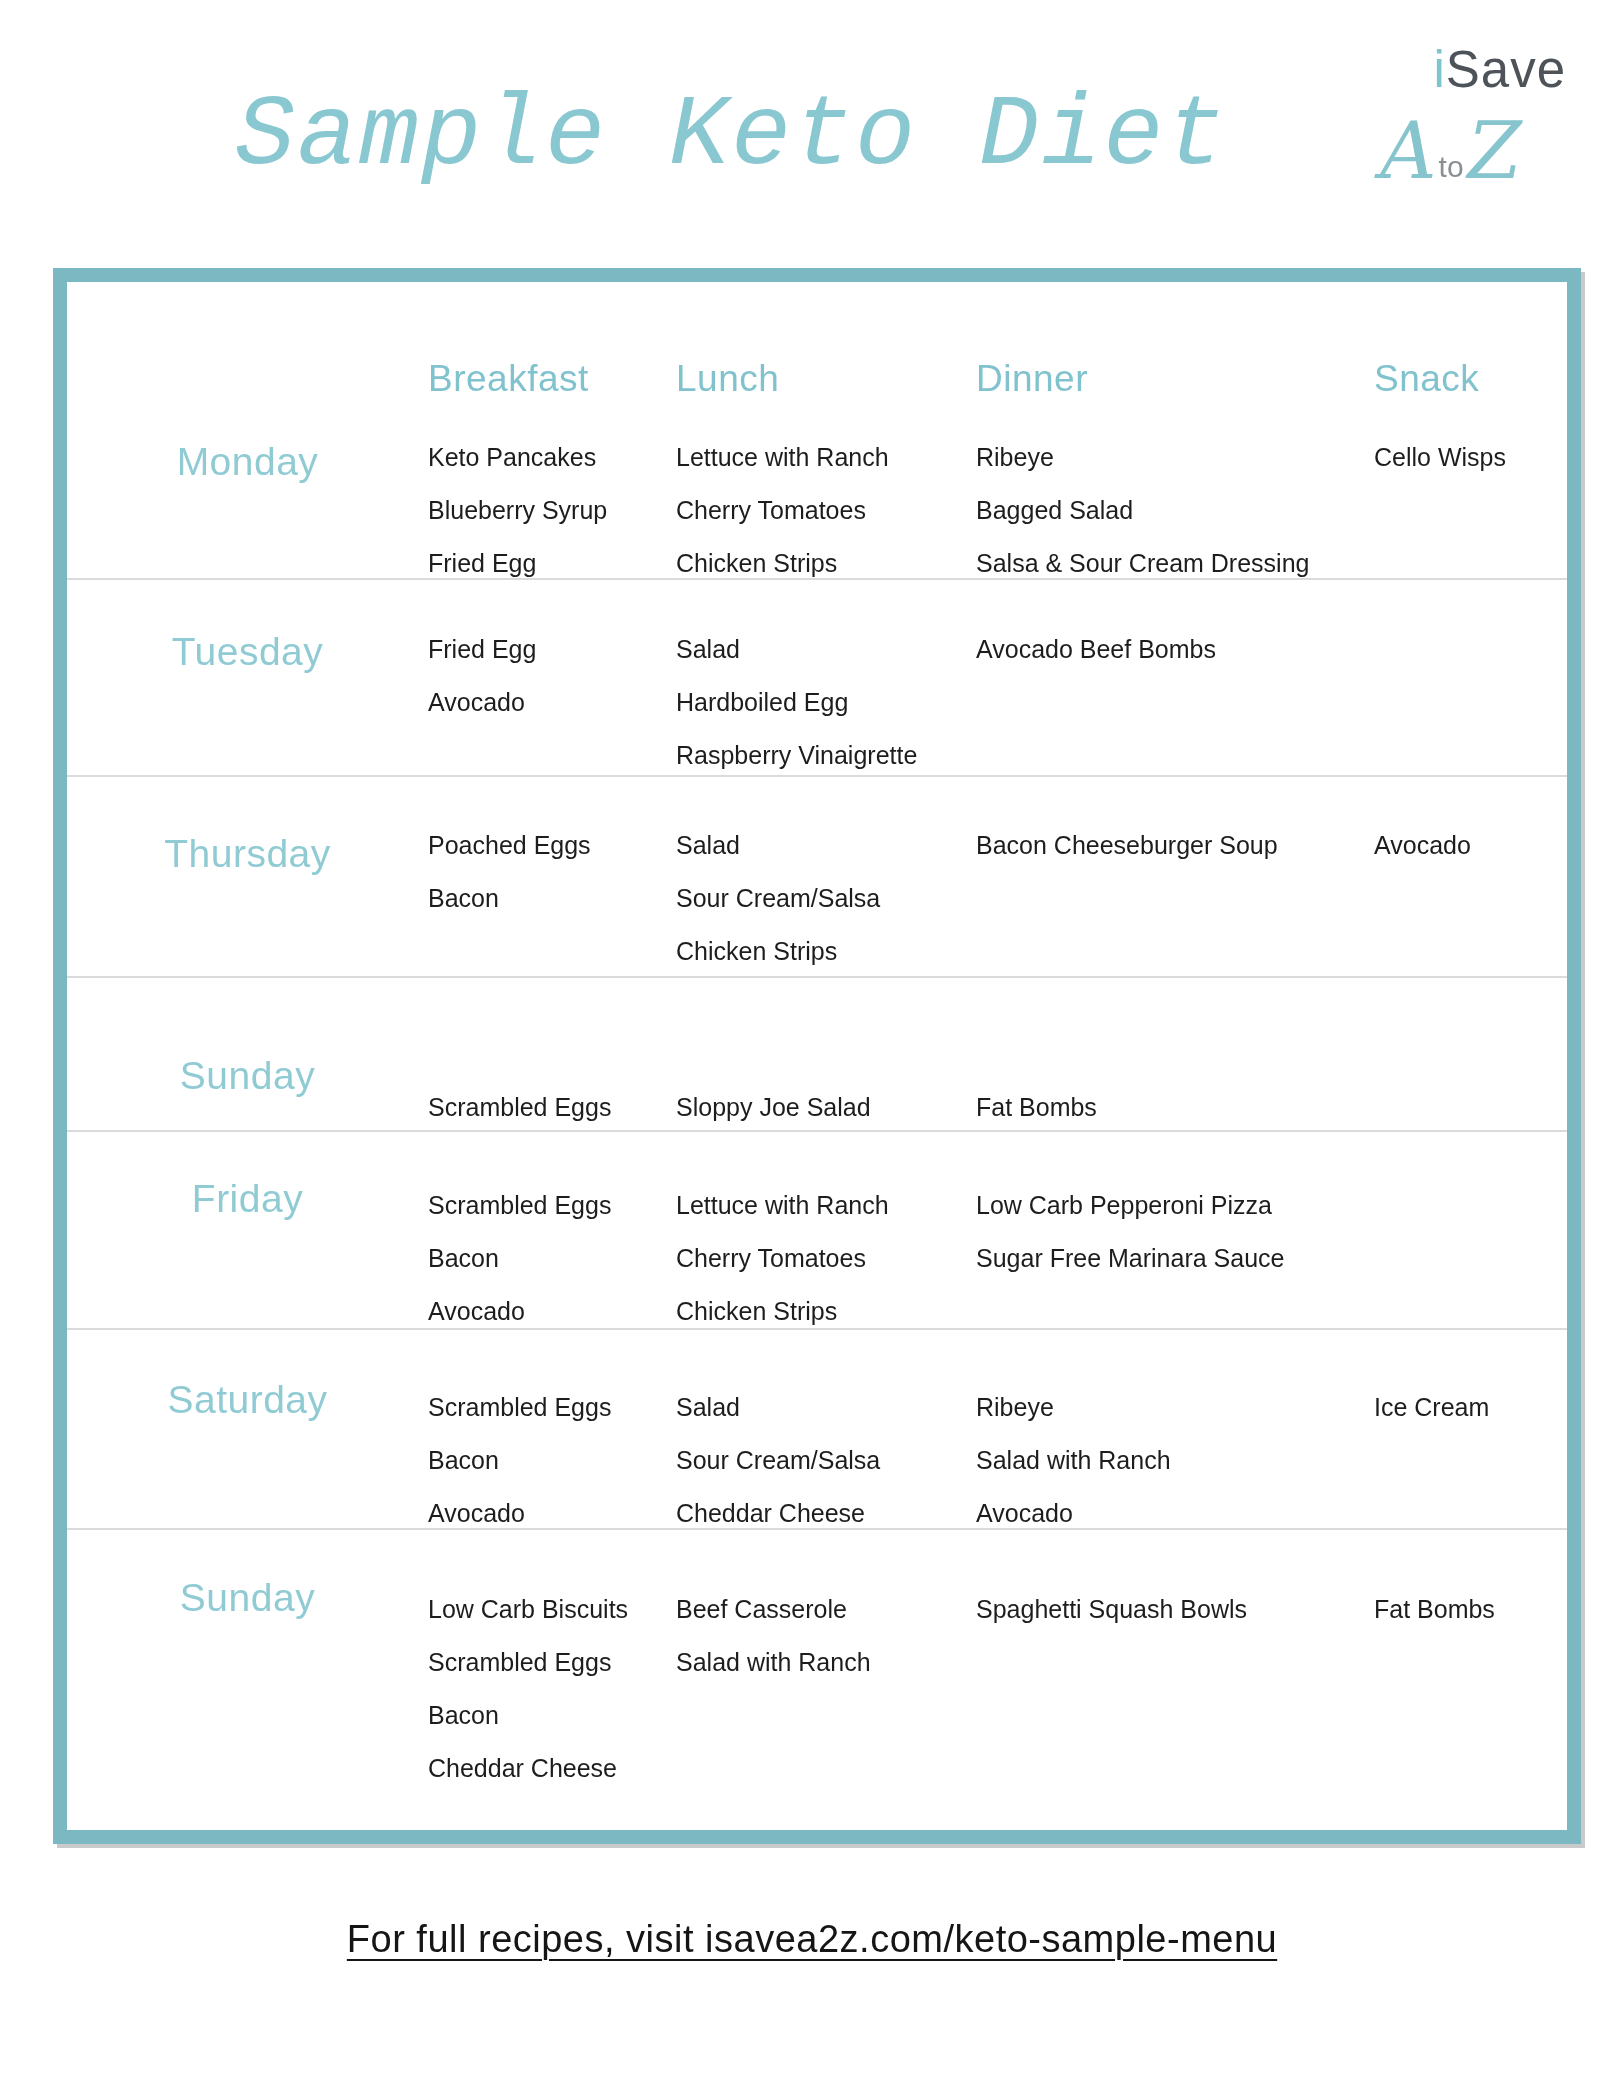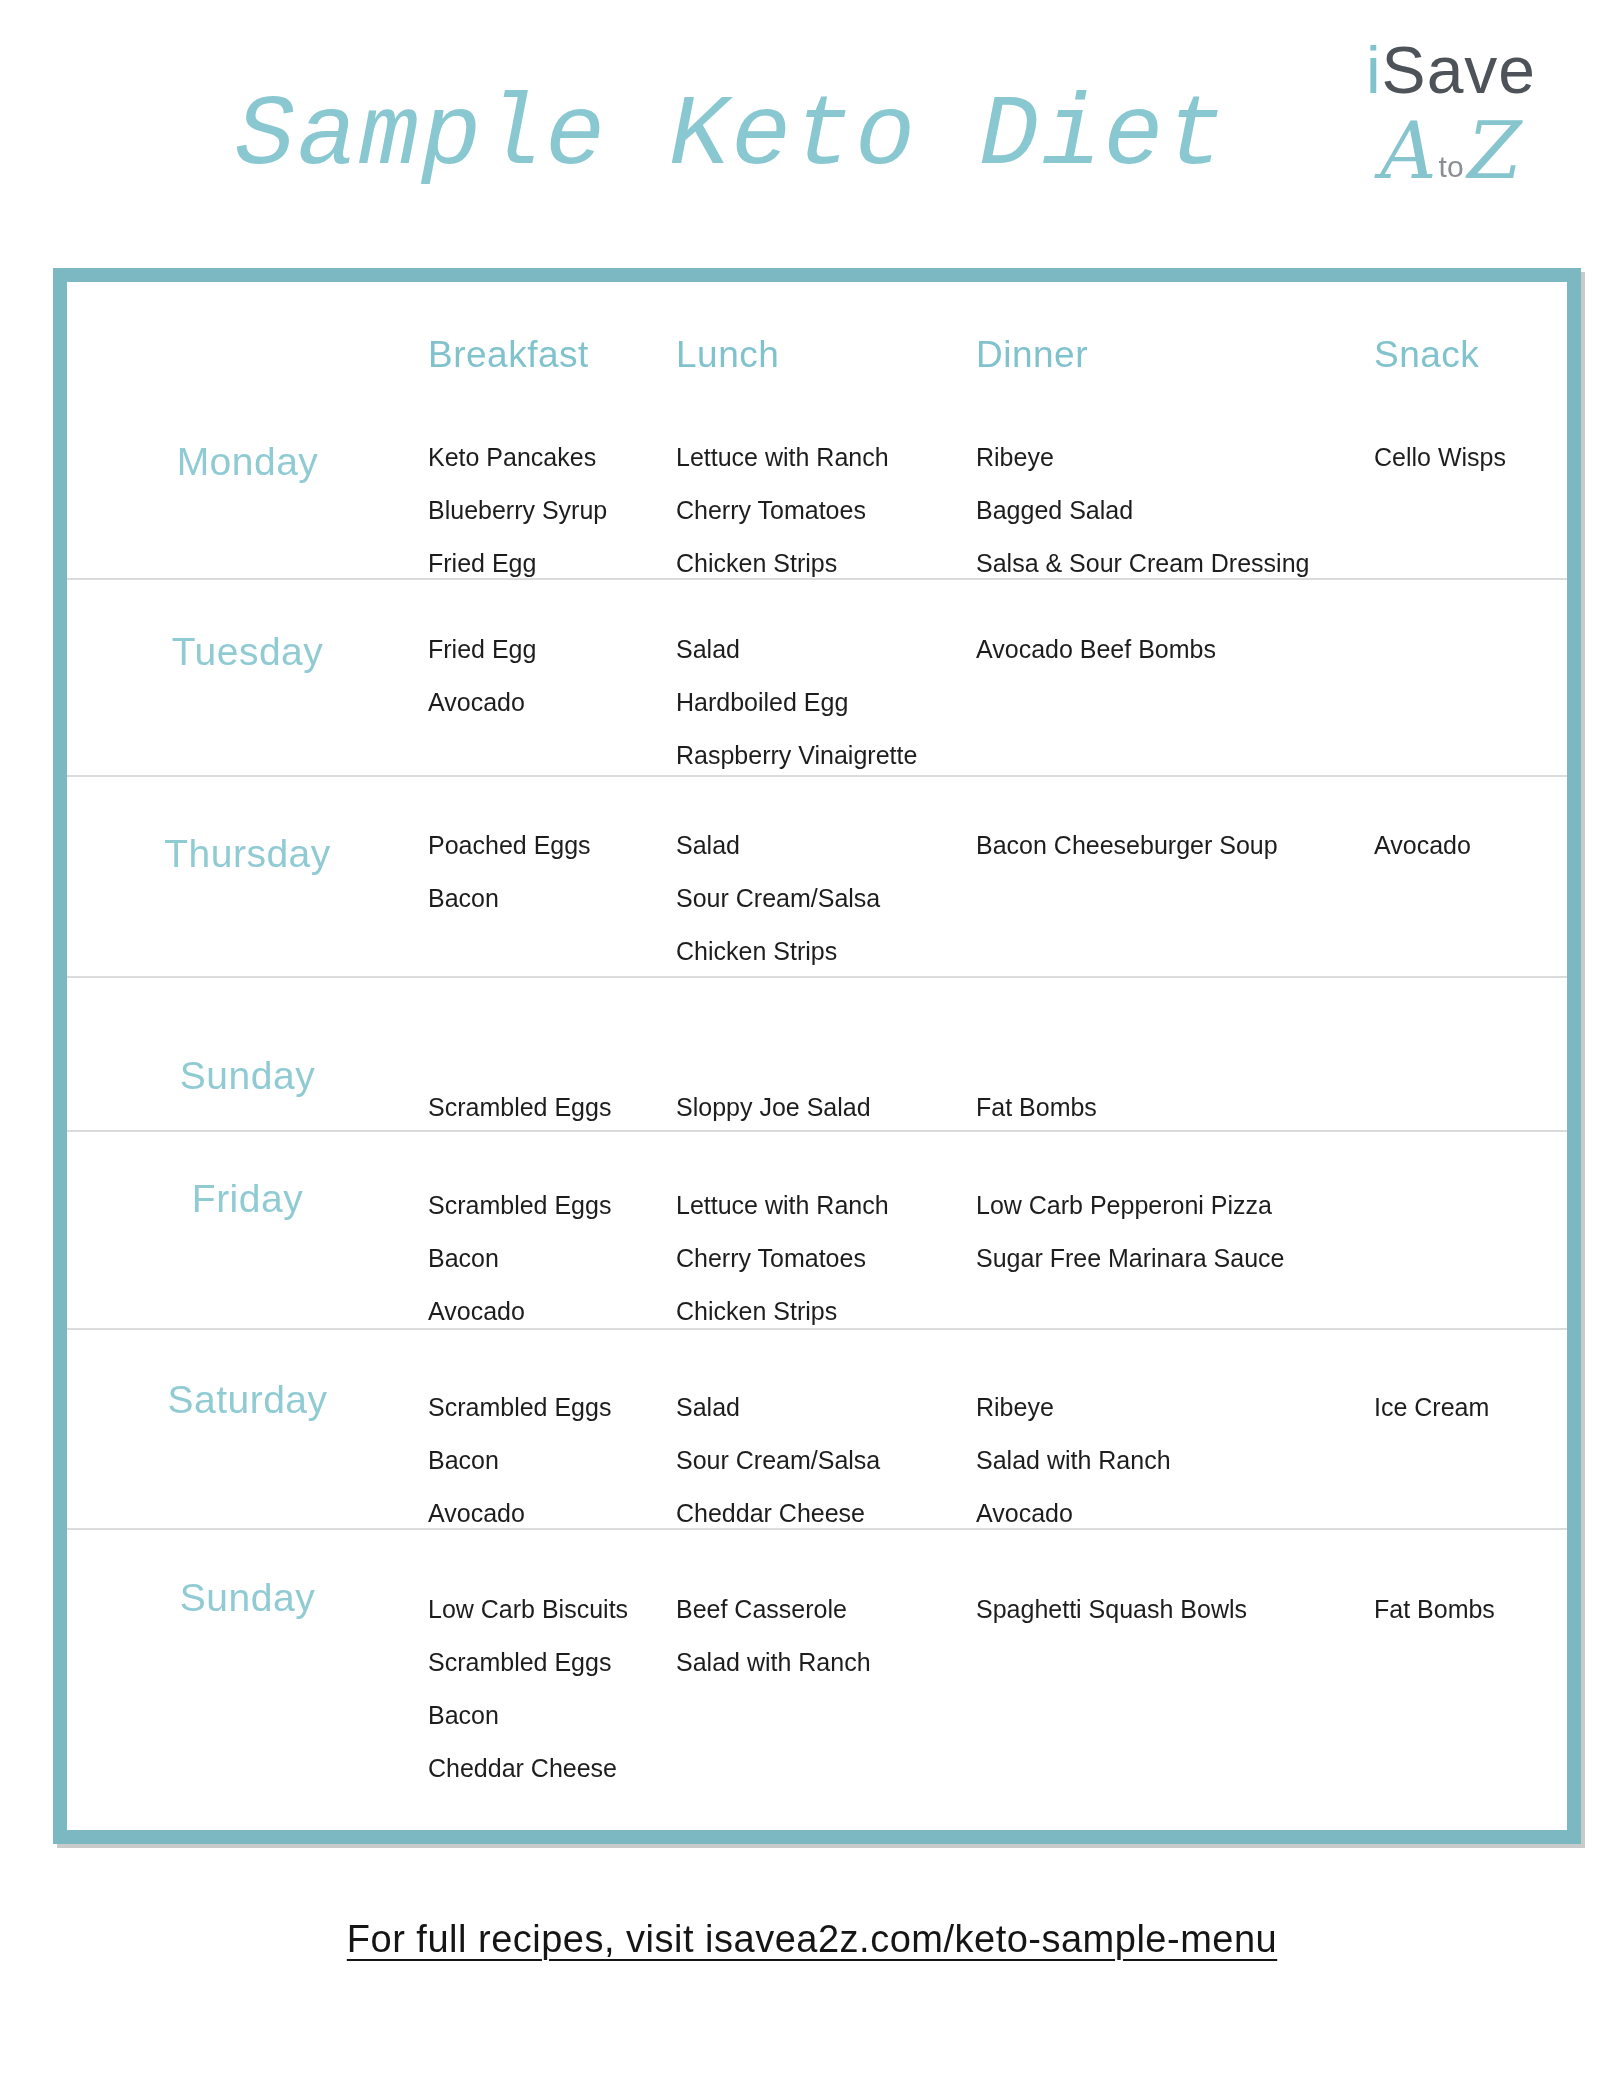--- a/index.html
+++ b/index.html
@@ -11,22 +11,22 @@
   
   .title {
     position:absolute; left:235px; top:62px; width:860px; height:160px;
     font-family:Liberation Mono, monospace; font-style:italic; font-weight:400;
     font-size:100px; line-height:150px; color:#89c8d1; text-align:center;
     letter-spacing:2px; white-space:nowrap;
   }
   
   .logo { position:absolute; right:58px; top:34px; width:230px; text-align:center; }
   .logo-top {
-    font-size:66px; line-height:72px; font-weight:300; letter-spacing:1px;
-    color:#4d5358; white-space:nowrap;
+    font-size:51px; line-height:72px; font-weight:300; letter-spacing:1px;
+    color:#4d5358; white-space:nowrap;text-align:right;
   }
   .logo-top .logo-i { color:#7fc3cd; }
   .logo-bottom {
     display:flex; justify-content:center; align-items:flex-end; margin-top:2px;
     font-family:"DejaVu Serif", serif; font-style:italic;
   }
   .logo-a, .logo-z { font-size:78px; line-height:86px; color:#86c5ce; }
   .logo-to { font-size:30px; line-height:34px; color:#8a8f94; margin:0 4px 10px 2px;
     font-family:"Liberation Sans", sans-serif; font-style:normal; }
   
@@ -34,21 +34,21 @@
     position:absolute; left:53px; top:268px; width:1528px; height:1576px;
     border:14px solid #7bb8c2; background:#ffffff;
     box-shadow:4px 4px 0 #c9cbcb;
   }
   .trow {
     display:grid; grid-template-columns:361px 248px 300px 398px 193px;
     width:1500px;
   }
   .header-row { height:136px; }
   .head {
-    padding-top:52px; font-size:37px; color:#80c2cd; letter-spacing:0.5px;
+    padding-top:76px; font-size:37px; color:#80c2cd; letter-spacing:0.5px;
   }
   .r1 { height:162px; } .r2 { height:197px; } .r3 { height:201px; }
   .r4 { height:154px; } .r5 { height:198px; } .r6 { height:200px; }
   .r7 { height:381px; }
   .r1,.r2,.r3,.r4,.r5,.r6 { border-bottom:2px solid #dbdbdb; }
   .dcell { text-align:center; }
   .day { font-size:39px; color:#90cbd4; letter-spacing:0.5px; }
   .item {
     font-size:25px; line-height:27px; color:#1d1d1d; margin-bottom:26px;
     white-space:nowrap;

